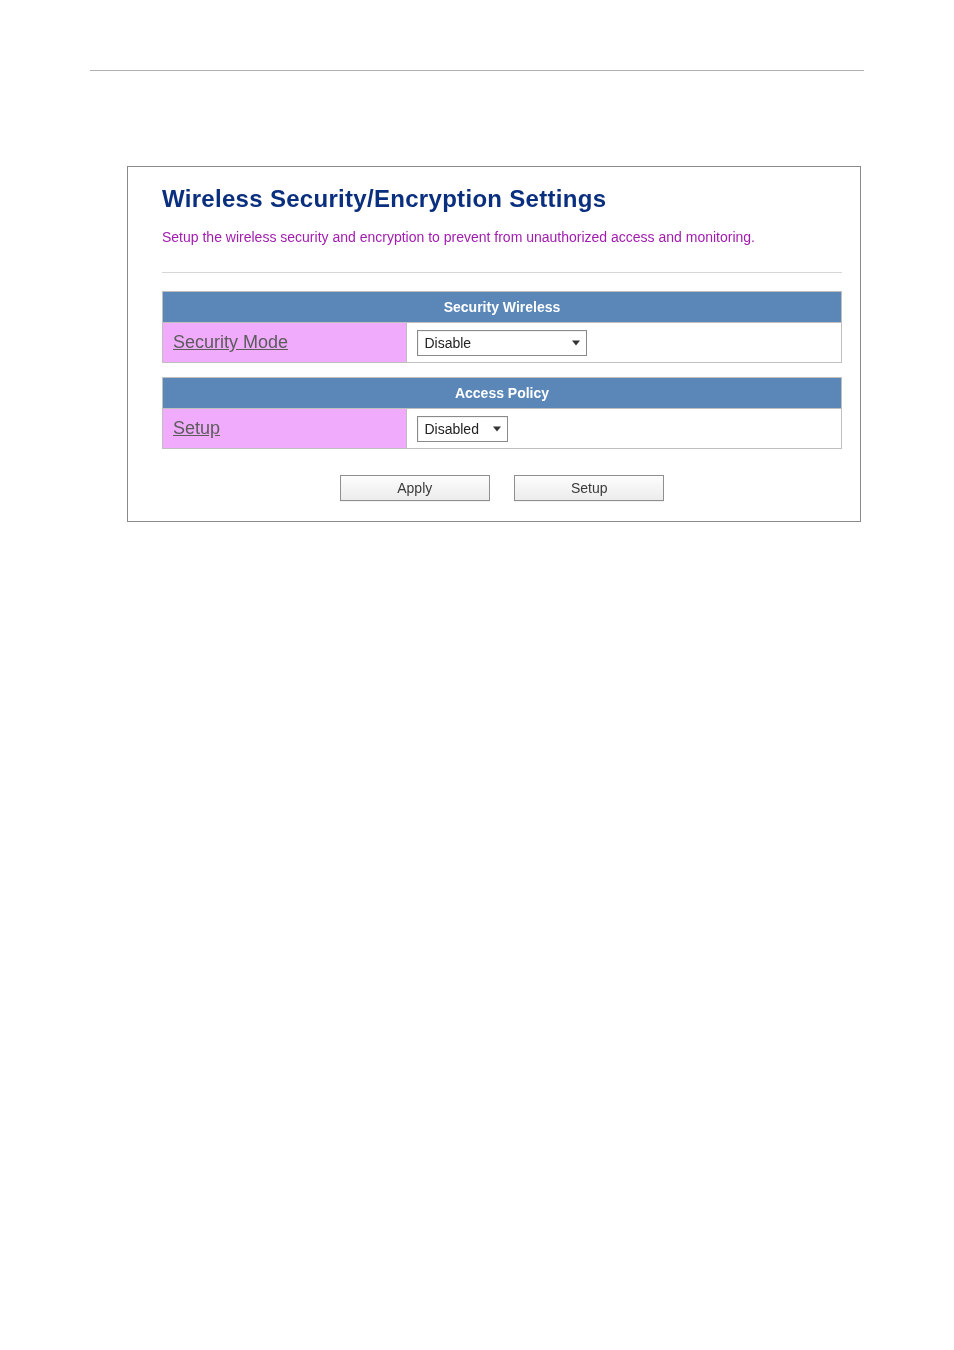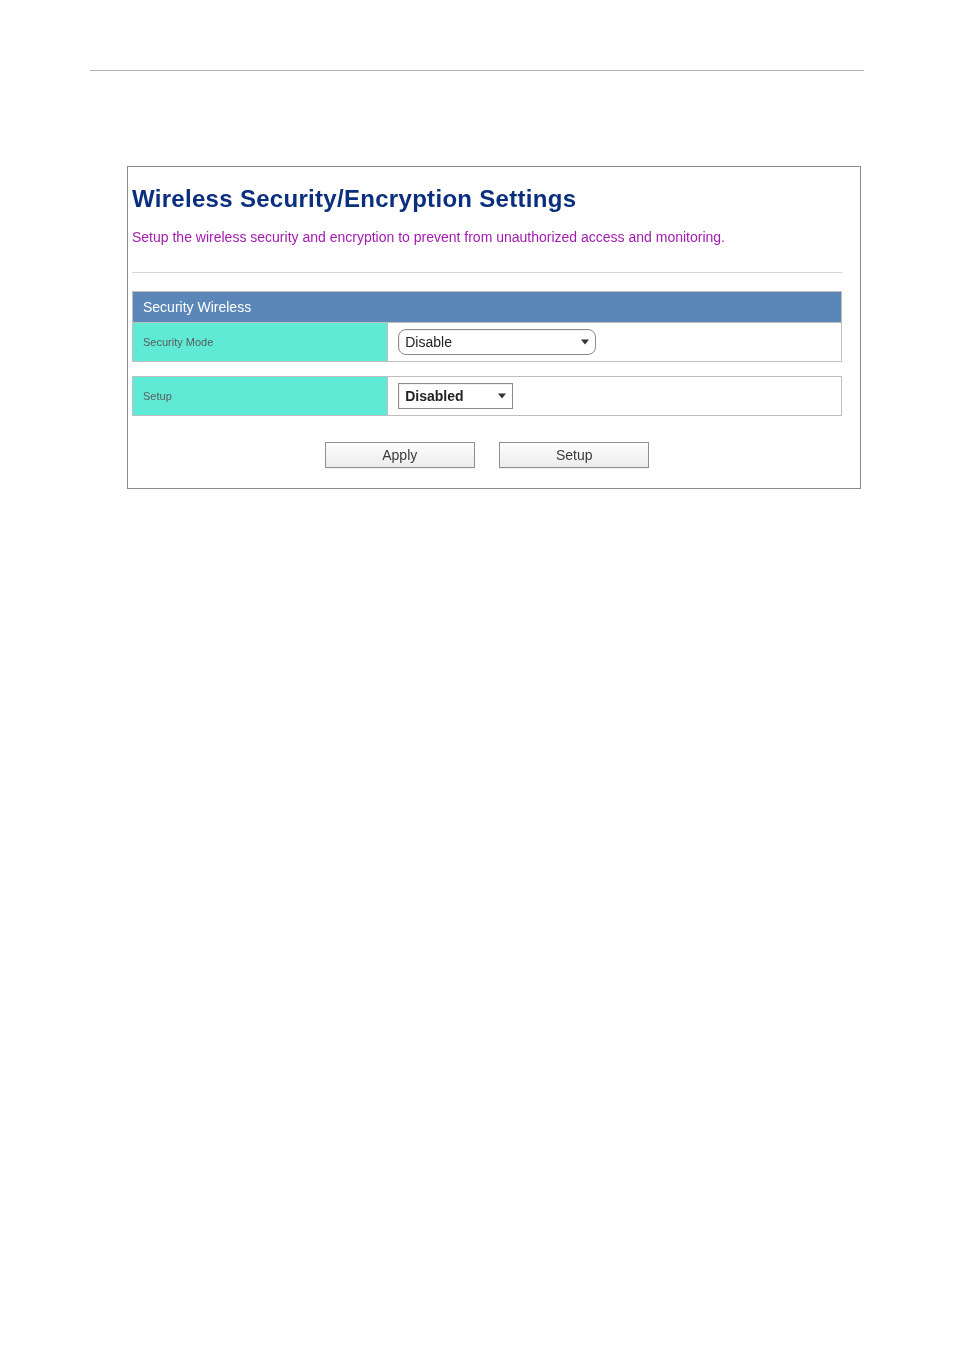--- a/index.html
+++ b/index.html
@@ -12,21 +12,21 @@
       background: #ffffff;
       width: 954px;
     }
     .page-rule {
       margin: 70px 90px 0 90px;
       border-top: 1px solid #b0b0b0;
     }
     .panel {
       margin: 95px 93px 0 127px;
       border: 1px solid #8a8a8a;
-      padding: 18px 18px 20px 4px;
+      padding: 18px 18px 20px 34px;
       background: #ffffff;
     }
     .panel-title {
       color: #0a2f7e;
       font-size: 24px;
       font-weight: bold;
       margin-bottom: 14px;
       letter-spacing: 0.3px;
     }
     .panel-desc {
@@ -44,32 +44,33 @@
       width: 100%;
       border-collapse: collapse;
       margin-bottom: 14px;
     }
     table.section td, table.section th {
       border: 1px solid #bfbfbf;
     }
     table.section th.section-header {
       background: #5a87b8;
       color: #ffffff;
-      text-align: left;
-      font-weight: normal;
+      text-align: center;
+      font-weight: bold;
       font-size: 14px;
       padding: 7px 10px;
     }
     table.section td.label-cell {
       color: #5c5c5c;
-      font-size: 11px;
+      font-size: 18px;
       padding: 9px 10px;
       width: 36%;
       vertical-align: middle;
-      background: #5eead4;
+      background: #f0abfc;
+      text-decoration: underline;
     }
     table.section td.field-cell {
       padding: 6px 10px;
       vertical-align: middle;
       background: #ffffff;
     }
     .select-box {
       position: relative;
       display: inline-block;
       border: 1px solid #8a8a8a;
@@ -86,22 +87,22 @@
       position: absolute;
       right: 6px;
       top: 50%;
       transform: translateY(-50%);
       width: 0;
       height: 0;
       border-left: 4px solid transparent;
       border-right: 4px solid transparent;
       border-top: 5px solid #333;
     }
-    .select-wide { width: 198px; border-radius: 8px; }
-    .select-narrow { width: 115px; font-weight: bold; }
+    .select-wide { width: 170px; }
+    .select-narrow { width: 91px; }
     .text-input {
       border: 1px solid #9a9a9a;
       height: 26px;
       width: 200px;
       background: #ffffff;
       box-shadow: inset 1px 1px 2px rgba(0,0,0,0.08);
       padding: 2px 6px;
       font-size: 14px;
     }
     .button-row {
@@ -145,20 +146,23 @@
           <span>Disable</span>
           <span class="caret"></span>
         </div>
       </td>
     </tr>
   </tbody>
     </table>
 
   <table class="section">
     <tbody>
+        <tr>
+      <th class="section-header" colspan="2">Access Policy</th>
+    </tr>
     <tr>
       <td class="label-cell">Setup</td>
       <td class="field-cell">
         <div class="select-box select-narrow">
           <span>Disabled</span>
           <span class="caret"></span>
         </div>
       </td>
     </tr>
   </tbody>

